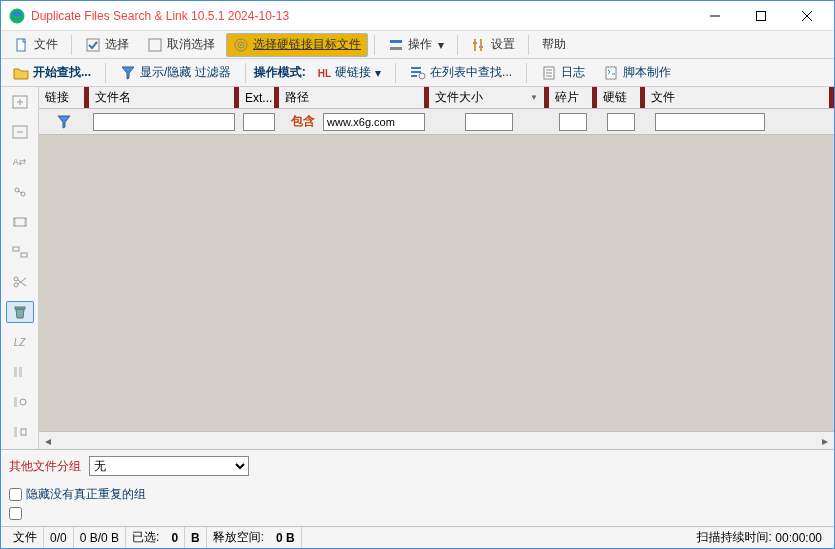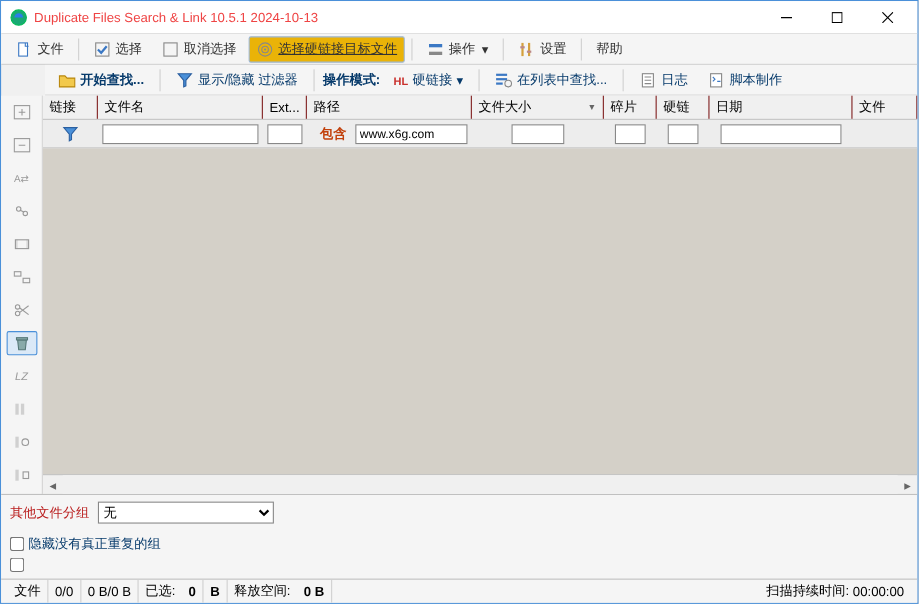--- a/index.html
+++ b/index.html
@@ -11,33 +11,33 @@
 .winbtn { width: 46px; height: 30px; display: flex; align-items: center; justify-content: center; color: #000; }
 .winbtn svg { width: 10px; height: 10px; }
 
 .toolbar { height: 28px; background: #f5f5f5; display: flex; align-items: center; padding: 0 6px; gap: 4px; border-bottom: 1px solid #d0d0d0; }
 .tbtn { display: flex; align-items: center; gap: 4px; padding: 2px 6px; color: #333; border: 1px solid transparent; border-radius: 2px; height: 24px; }
 .tbtn.bordered { border-color: #9db8d8; background: #eab308; text-decoration: underline; }
 .tbtn .ticon { width: 16px; height: 16px; display: flex; align-items: center; justify-content: center; }
 .tbtn .chev { margin-left: 2px; }
 .tsep { width: 1px; height: 20px; background: #d0d0d0; margin: 0 2px; }
 
-.toolbar2 { height: 28px; background: #f5f5f5; display: flex; align-items: center; padding: 0 6px; gap: 6px; border-bottom: 1px solid #d0d0d0; margin-left: 40px; }
+.toolbar2 { height: 28px; background: #f5f5f5; display: flex; align-items: center; padding: 0 6px; gap: 6px; border-bottom: 1px solid #d0d0d0; }
 .tb2btn { display: flex; align-items: center; gap: 4px; padding: 2px 6px; color: #063a6b; height: 24px; }
 .tb2btn b { font-weight: bold; }
 .tb2label { color: #063a6b; font-weight: bold; }
 
 .mainrow { flex: 1; display: flex; min-height: 0; }
 .sidebar { width: 38px; background: #f5f5f5; border-right: 1px solid #d0d0d0; display: flex; flex-direction: column; align-items: center; padding-top: 4px; gap: 8px; }
 .sidebtn { width: 28px; height: 22px; display: flex; align-items: center; justify-content: center; color: #888; border: 1px solid transparent; border-radius: 2px; }
 .sidebtn.active { border-color: #4a90d9; background: #dbe9f7; color: #4a6; }
 
 .content { flex: 1; display: flex; flex-direction: column; min-width: 0; background: #fff; }
 .gridhead { height: 22px; background: #f0f0f0; display: flex; border-bottom: 1px solid #c0c0c0; }
-.gh { border-right: 1px solid #7f1d1d; padding: 3px 6px; color: #000; display: flex; align-items: center; white-space: nowrap; overflow: hidden; }
+.gh { border-right: 5px solid #7f1d1d; padding: 3px 6px; color: #000; display: flex; align-items: center; white-space: nowrap; overflow: hidden; }
 .gh .sort { margin-left: auto; font-size: 8px; color: #666; }
 
 .filterrow { height: 26px; background: #ededed; display: flex; align-items: center; border-bottom: 1px solid #c0c0c0; padding: 0; }
 .fcell { display: flex; align-items: center; justify-content: center; height: 100%; }
 .fcell input[type=text] { width: calc(100% - 8px); height: 18px; border: 1px solid #888; background: #fff; padding: 0 3px; font-size: 11px; }
 .flabel { color: #c2410c; font-weight: bold; padding: 0 4px; }
 .funnel { width: 16px; height: 16px; }
 
 .gridbody { flex: 1; background: #d4d0c8; position: relative; overflow: hidden; }
 .hscroll { position: absolute; left: 0; right: 0; bottom: 0; height: 18px; background: #f0f0f0; display: flex; align-items: center; border-top: 1px solid #c0c0c0; }
@@ -308,23 +308,20 @@
       <div class="gh" style="width:120px">
           <span>文件大小</span>
           <span class="sort">▼</span>
         </div>
       <div class="gh" style="width:48px">
           <span>碎片</span>
         </div>
       <div class="gh" style="width:48px">
           <span>硬链</span>
         </div>
-      <div class="gh" style="width:130px">
-          <span>日期</span>
-        </div>
       <div class="gh" style="flex:1">
           <span>文件</span>
         </div>
     </div>
 
     <div class="filterrow">
       <div class="fcell" style="width:50px">
         <svg class="funnel" viewBox="0 0 16 16">
             <path d="M2 2h12l-5 6v5l-2 1v-6z" fill="#4a90d9" stroke="#2b5fa0"></path>
           </svg>

